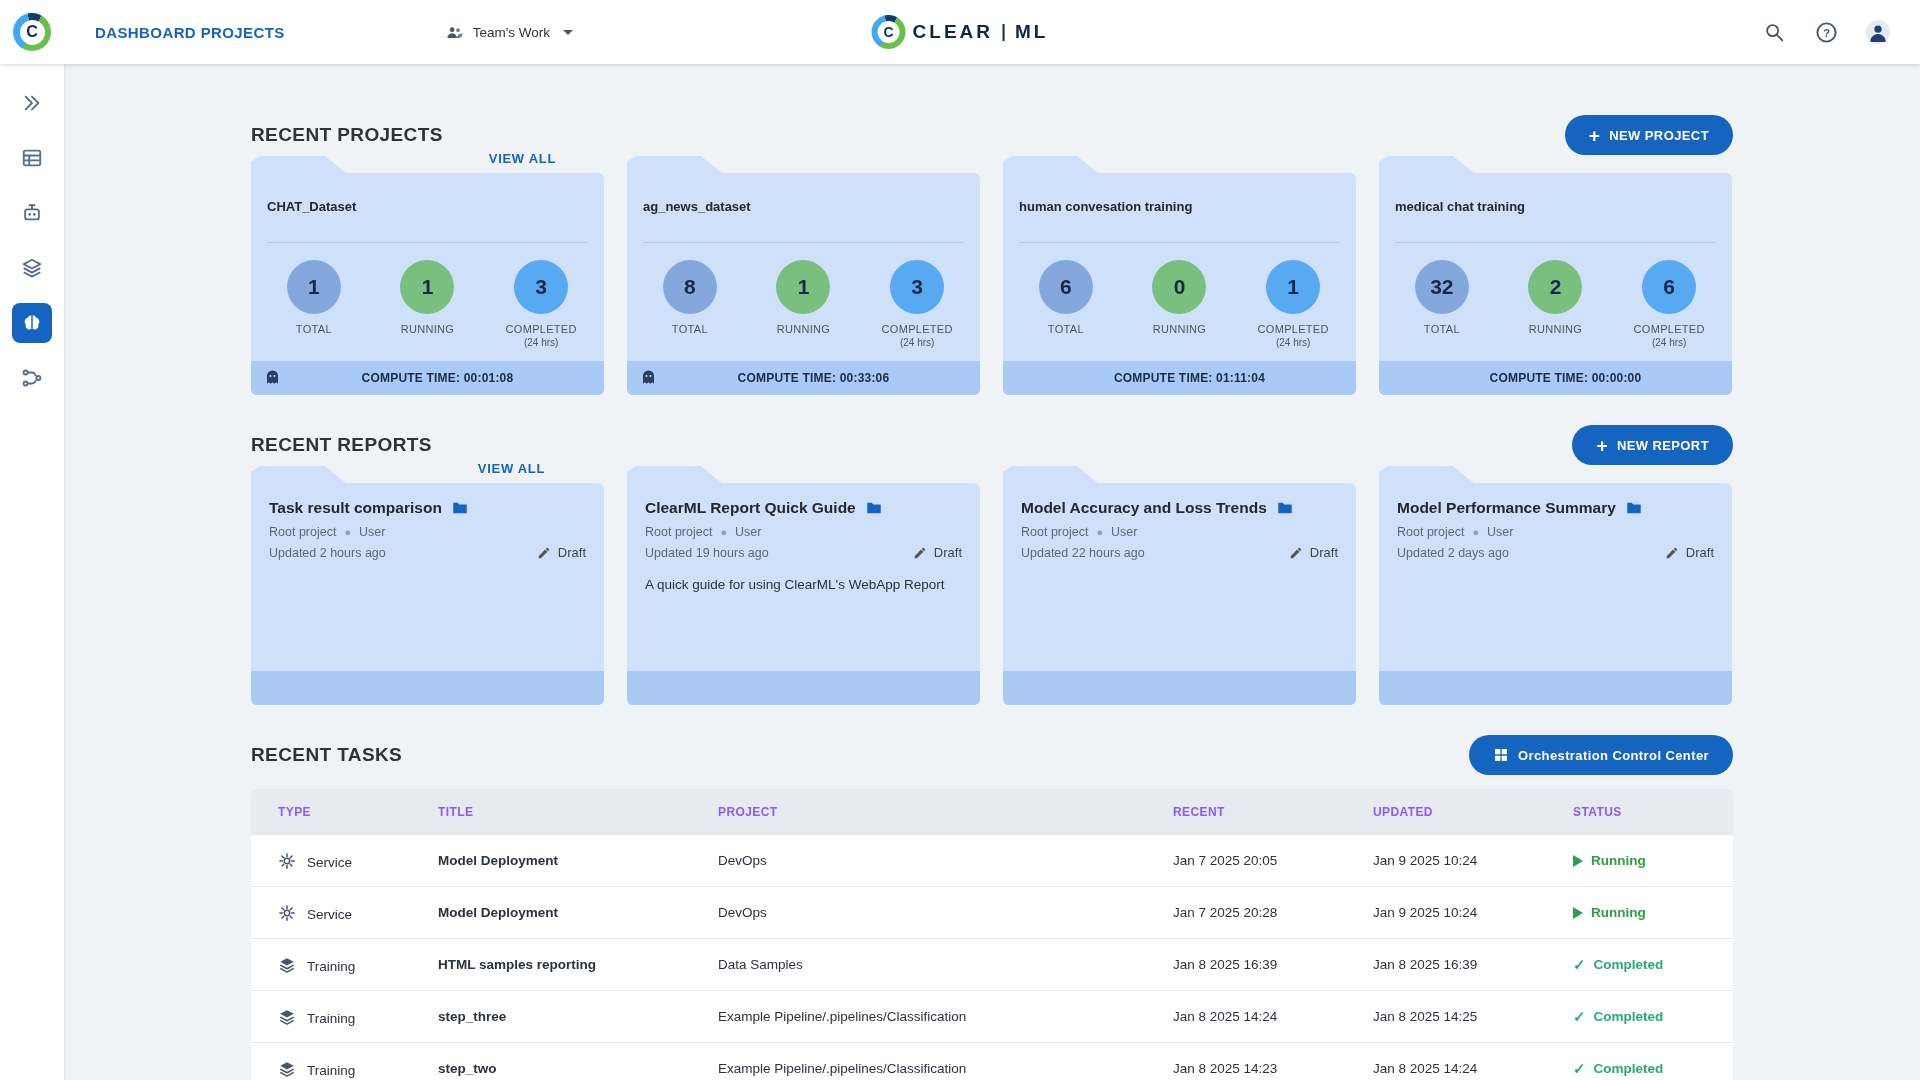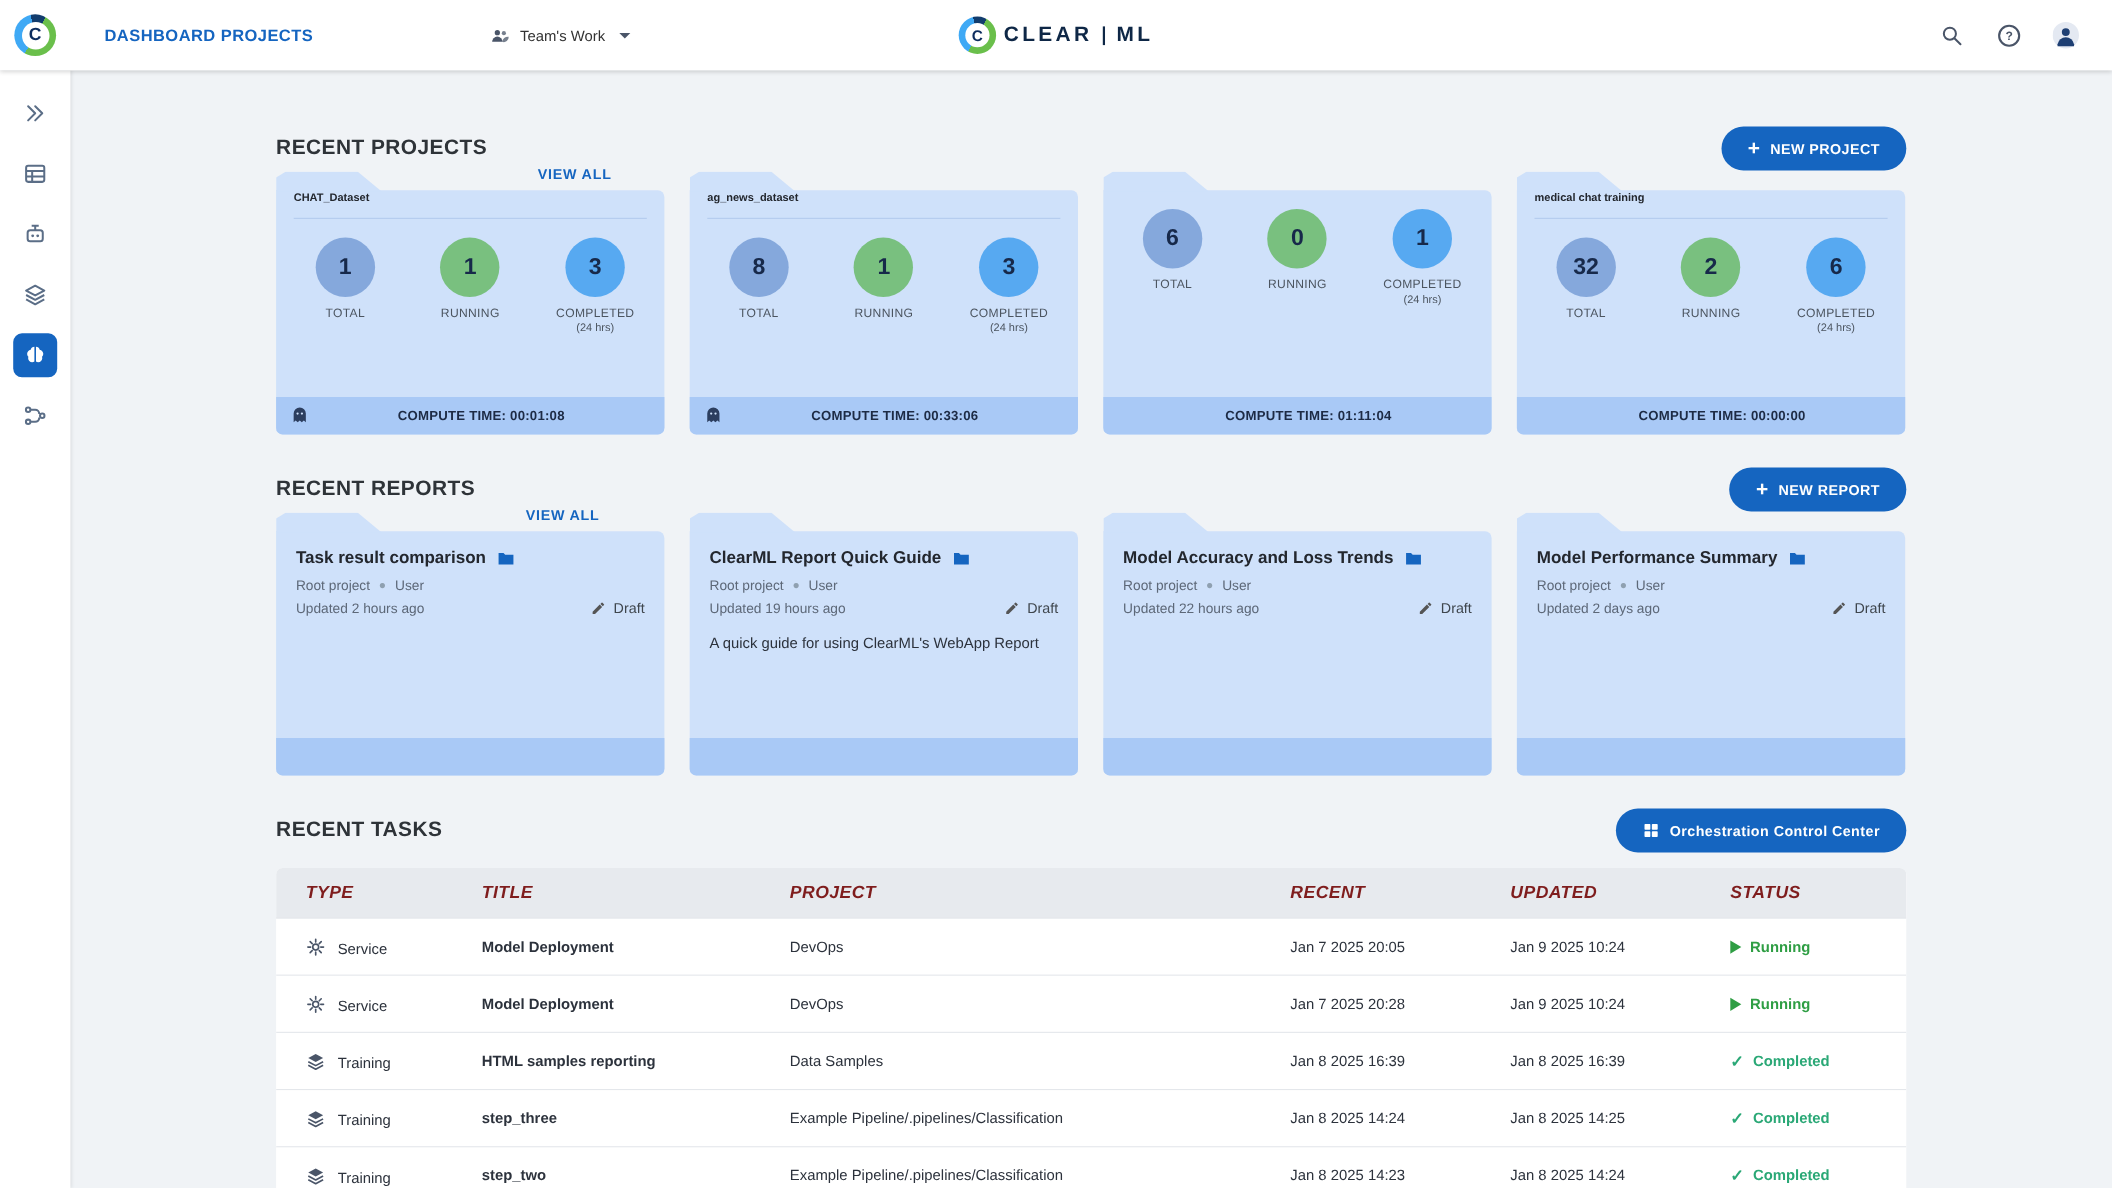--- a/index.html
+++ b/index.html
@@ -50,21 +50,21 @@
   .btn{margin-left:auto;height:40px;border-radius:20px;background:var(--blue);color:#fff;
     display:flex;align-items:center;gap:9px;padding:0 24px;font-size:13px;font-weight:bold;
     letter-spacing:.4px;border:none;cursor:pointer;font-family:inherit;}
   .btn .plus{font-size:19px;font-weight:bold;line-height:1;}
 
   .cards{display:grid;grid-template-columns:repeat(4,353px);gap:23px;margin-top:18px;}
   .card{position:relative;background:var(--card);border-radius:0 6px 6px 6px;height:222px;
     display:flex;flex-direction:column;cursor:pointer;}
   .card .tab{position:absolute;top:-17px;left:0;width:96px;height:18px;background:var(--card);
     clip-path:polygon(0 100%,0 30%,9px 0,74px 0,96px 100%);}
-  .p-name{margin:2px 16px 0;padding-bottom:12px;font-size:10px;font-weight:600;color:#23272e;
+  .p-name{margin:26px 16px 0;padding-bottom:28px;font-size:13px;font-weight:600;color:#23272e;
     border-bottom:1px solid #b3cbee;}
   .stats{display:flex;justify-content:space-around;padding:17px 6px 0;flex:1;}
   .stat{display:flex;flex-direction:column;align-items:center;width:92px;text-align:center;}
   .bubble{width:54px;height:54px;border-radius:50%;display:flex;align-items:center;justify-content:center;
     font-size:21px;font-weight:bold;color:#17294a;}
   .b-total{background:#85a8dc;}
   .b-running{background:#79c07f;}
   .b-completed{background:#57a9f1;}
   .stat-label{margin-top:9px;font-size:11px;color:#4c5560;letter-spacing:.3px;}
   .stat-sub{font-size:10px;color:#4c5560;margin-top:2px;}
@@ -86,22 +86,22 @@
   .r-row{display:flex;align-items:center;justify-content:space-between;margin:6px 18px 0;
     font-size:12.5px;color:#5d6878;}
   .r-draft{display:flex;align-items:center;gap:7px;color:#3f464d;font-size:13px;}
   .r-desc{margin:16px 18px 0;font-size:13.5px;color:#2c323c;line-height:1.35;}
   .r-footer{margin-top:auto;height:34px;background:var(--card-dark);border-radius:0 0 6px 6px;}
 
   .sec-tasks{margin-top:30px;}
   .table{margin-top:14px;background:#fff;border-radius:6px 6px 0 0;overflow:hidden;}
   .trow{display:grid;grid-template-columns:160px 280px 455px 200px 200px 1fr;align-items:center;
     padding-left:27px;height:52px;border-bottom:1px solid #e4e7eb;font-size:13.5px;color:#2c323c;cursor:pointer;}
-  .thead{background:#e7eaee;height:46px;font-size:16px;font-weight:bold;color:#7f1d1d;
-    letter-spacing:.4px;cursor:default;font-style:italic;}
+  .thead{background:#e7eaee;height:46px;font-size:12px;font-weight:bold;color:#8b5cf6;
+    letter-spacing:.4px;cursor:default;}
   .cell-type{display:flex;align-items:flex-end;gap:11px;}
   .cell-title{font-weight:600;}
   .status{display:flex;align-items:center;gap:8px;font-weight:600;}
   .status.running{color:#2f9e44;}
   .status.completed{color:#2aa876;}
   .play{width:0;height:0;border-left:10px solid #2f9e44;border-top:6px solid transparent;border-bottom:6px solid transparent;}
   .check{font-size:15px;font-weight:bold;}
 </style>
 </head>
 <body>
@@ -270,20 +270,21 @@
                   <circle cx="9.5" cy="10" r="1.3" fill="#cfe1fa"></circle>
                   <circle cx="14.5" cy="10" r="1.3" fill="#cfe1fa"></circle>
                 </svg>
             </span>
             <span>COMPUTE TIME: 00:33:06</span>
           </div>
         </div>
 
         <div class="card">
           <div class="tab"></div>
+          <div class="p-name">human convesation training</div>
           <div class="stats">
             <div class="stat">
               <div class="bubble b-total">6</div>
               <div class="stat-label">TOTAL</div>
             </div>
             <div class="stat">
               <div class="bubble b-running">0</div>
               <div class="stat-label">RUNNING</div>
             </div>
             <div class="stat">

